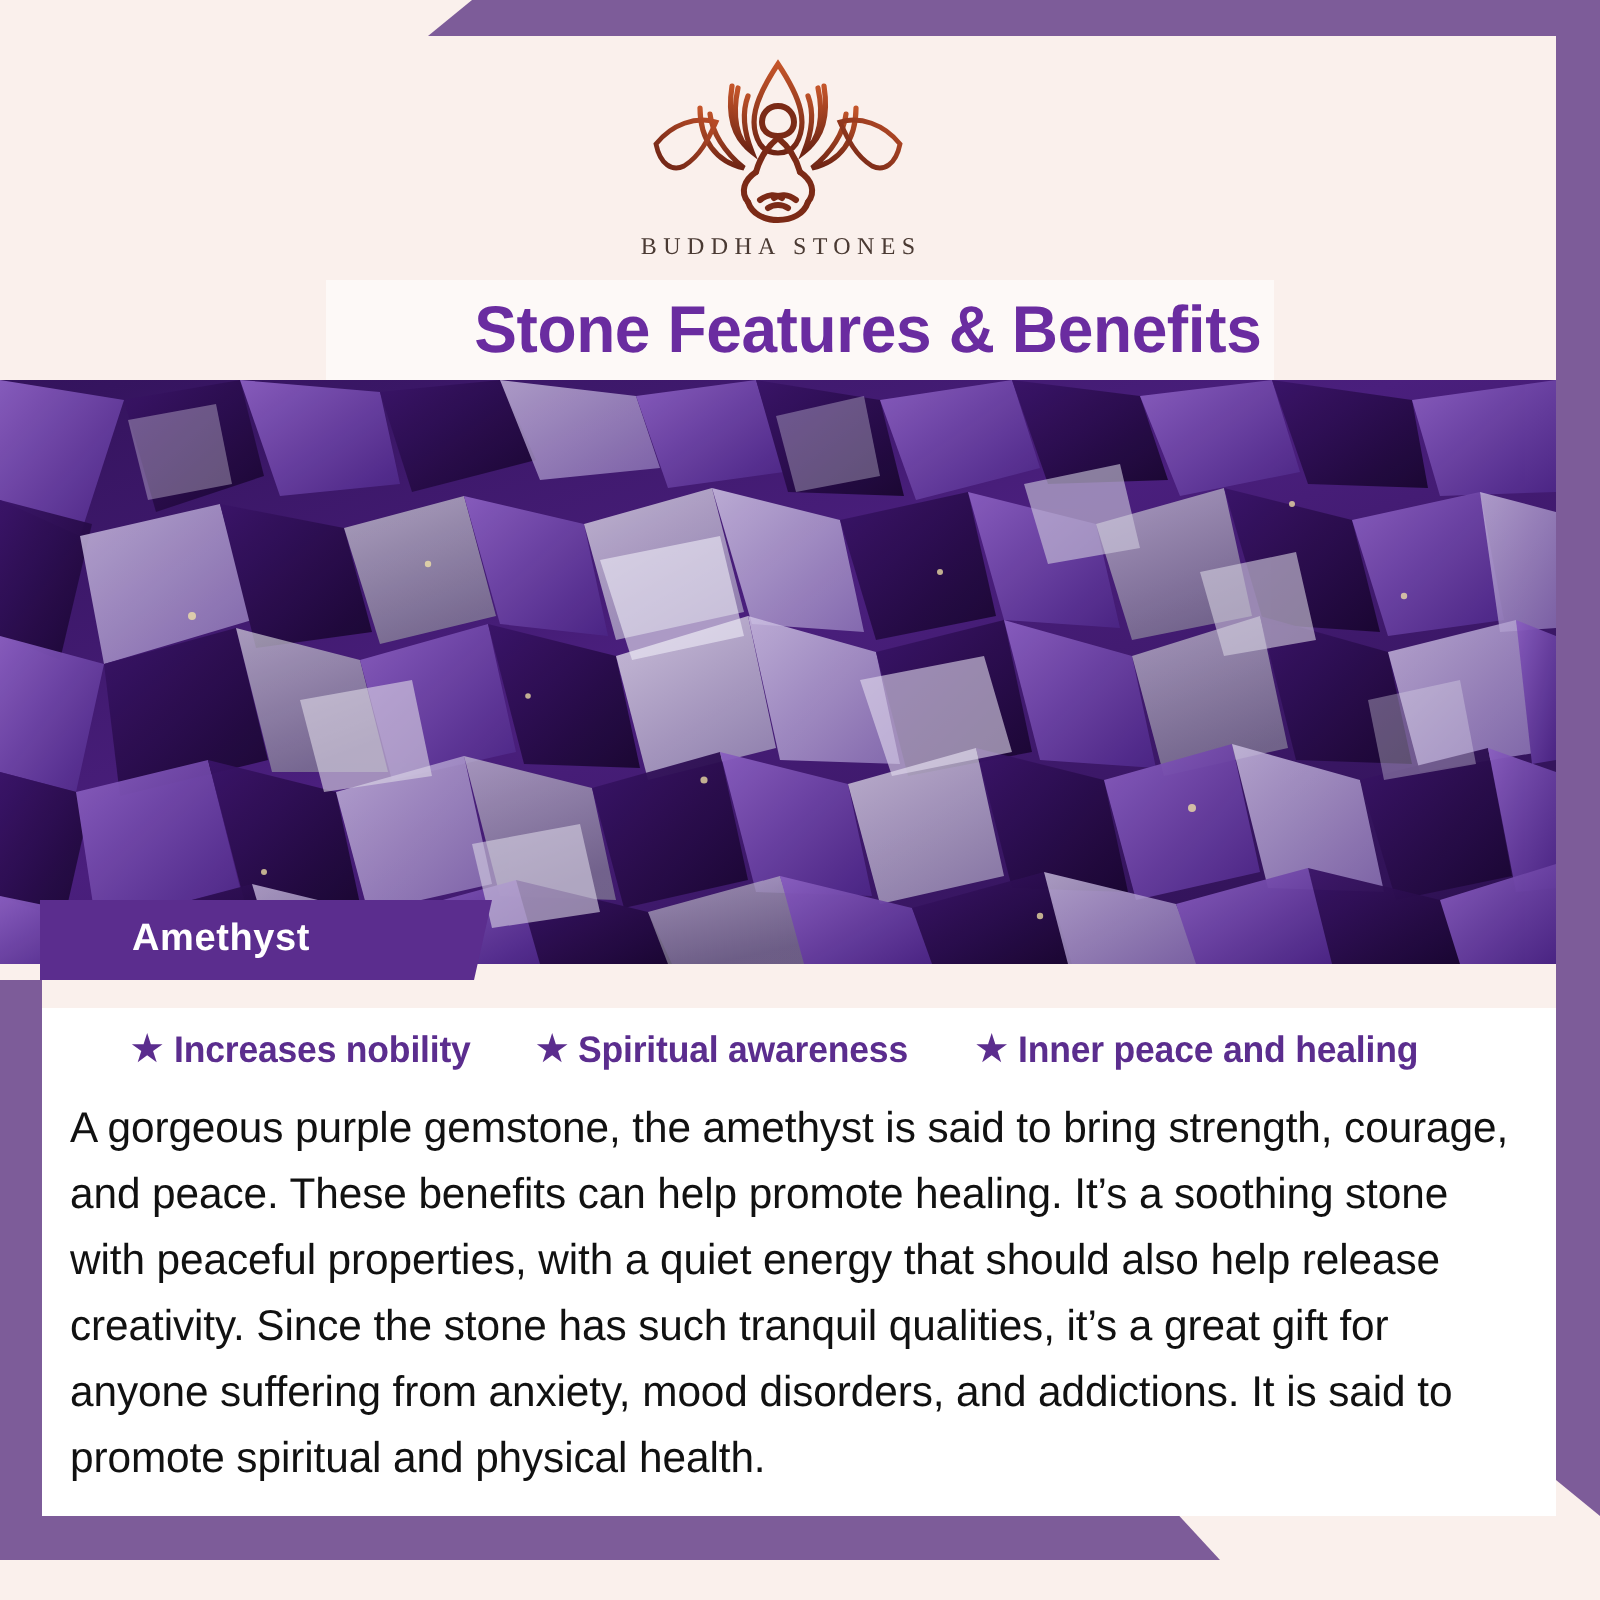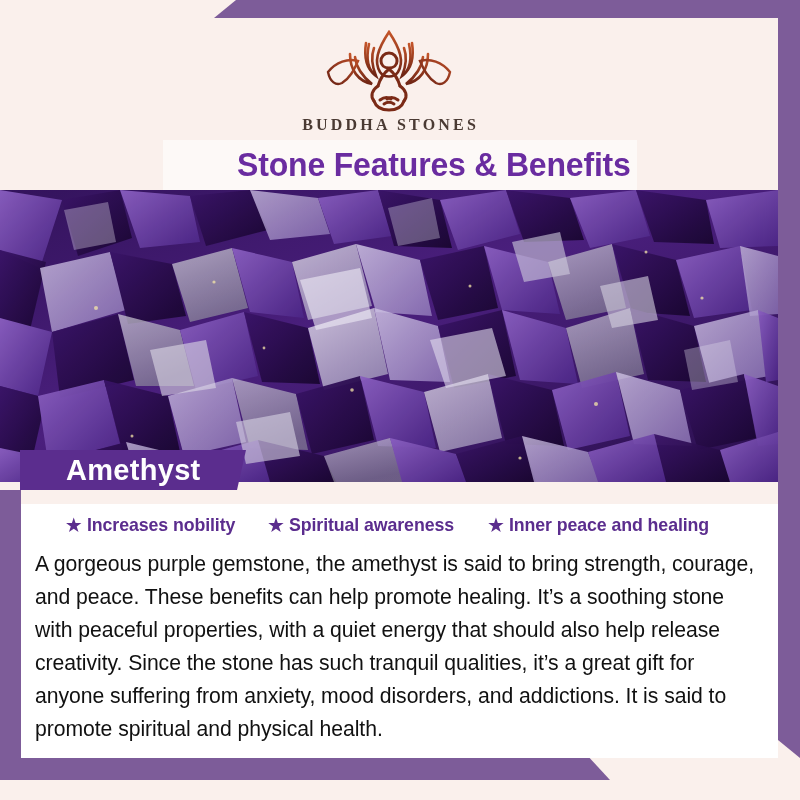--- a/index.html
+++ b/index.html
@@ -74,25 +74,24 @@
     align-items: center;
   }
   .logo-mark {
     width: 150px;
     height: 88px;
     display: block;
   }
   .logo-word {
     margin-top: 2px;
     font-family: "Liberation Serif", serif;
-    font-size: 16px;
+    font-size: 12px;
     letter-spacing: 3.2px;
     color: #4a3a33;
     text-indent: 3.2px;
-    font-weight: bold;
   }
 
   .title-panel {
     position: absolute;
     top: 140px; left: 163px;
     width: 474px; height: 50px;
     background: #fdf9f7;
     display: flex;
     align-items: center;
     justify-content: flex-end;
@@ -124,21 +123,21 @@
     background: #5b2d8e;
     clip-path: polygon(0 0, 100% 0, calc(100% - 9px) 100%, 0 100%);
     display: flex;
     align-items: center;
   }
   .stone-label-text {
     margin-left: 46px;
     color: #ffffff;
     font-family: "Liberation Sans Narrow", "Liberation Sans", sans-serif;
     font-weight: bold;
-    font-size: 29px;
+    font-size: 19px;
     letter-spacing: 0.3px;
   }
 
   
   .content {
     position: absolute;
     top: 490px; left: 21px;
     width: 757px; height: 268px;
     background: #ffffff;
   }

